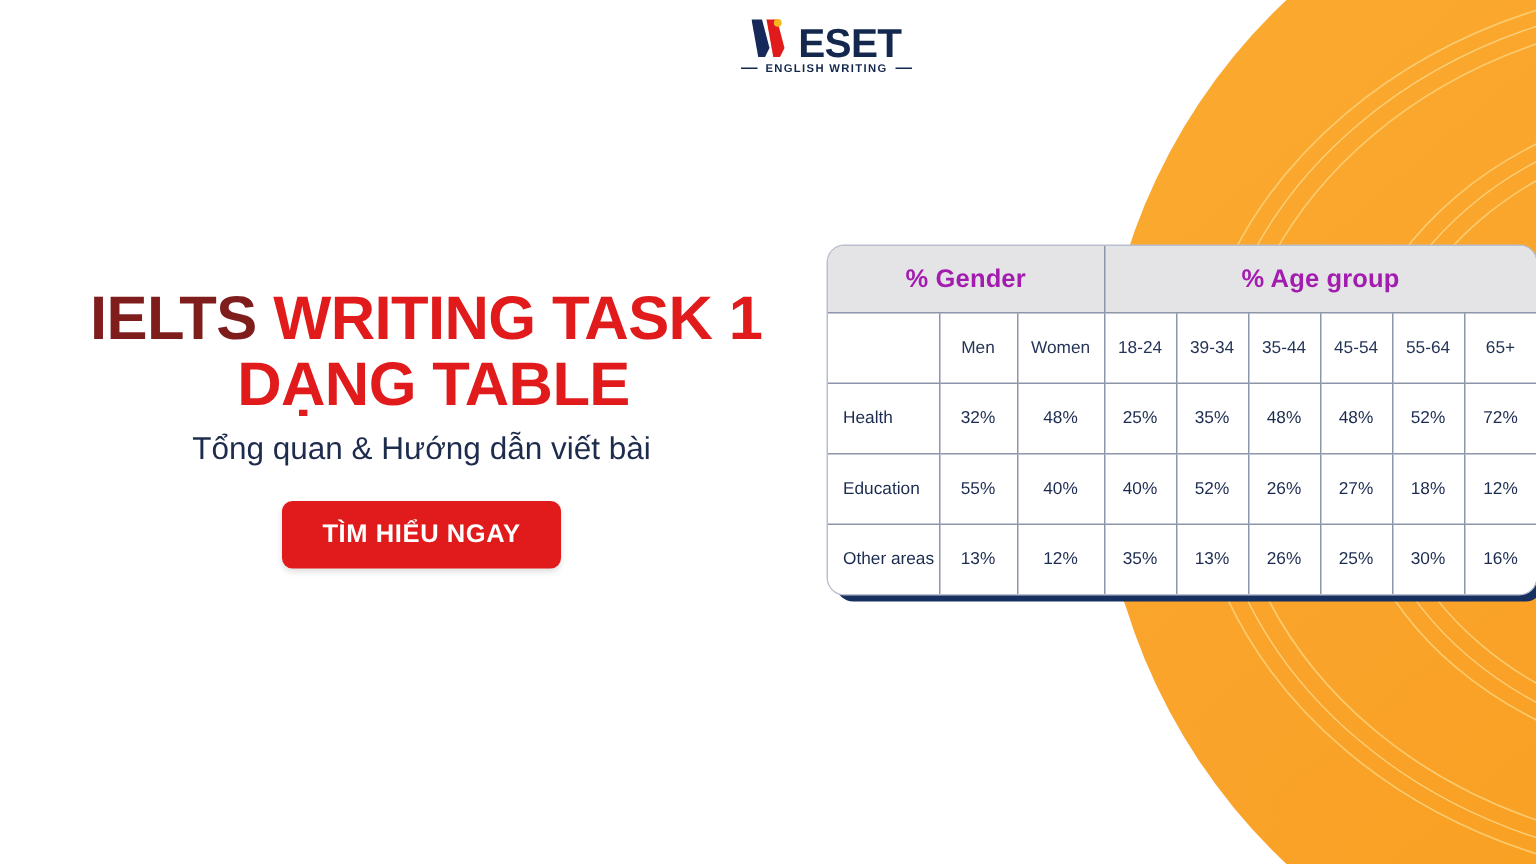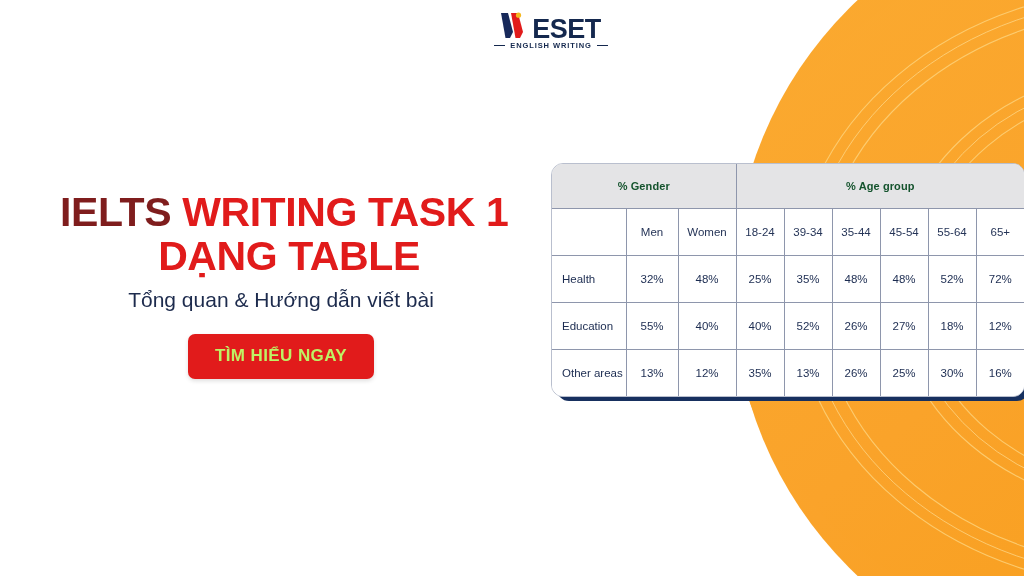--- a/index.html
+++ b/index.html
@@ -124,21 +124,21 @@
   }
 
   .cta-row {
     margin-top: 22px;
     padding-right: 22px;
     text-align: center;
   }
   .cta-btn {
     display: inline-block;
     background: #e11b1b;
-    color: #bef264;
+    color: #ffffff;
     font-family: "Liberation Sans", sans-serif;
     font-weight: 700;
     font-size: 17px;
     letter-spacing: 0.4px;
     padding: 12px 27px 13px 27px;
     border: none;
     border-radius: 7px;
     cursor: pointer;
     box-shadow: 0 2px 4px rgba(0,0,0,0.13);
   }
@@ -176,24 +176,24 @@
   table.data-table th,
   table.data-table td {
     border: 1px solid #8e96ac;
     color: #1b2b50;
     text-align: center;
     padding: 0;
     font-weight: 400;
   }
   table.data-table tr.group-row th {
     background: #e4e4e6;
-    font-size: 11px;
+    font-size: 17px;
     font-weight: 700;
     height: 44px;
-    color: #14532d;
+    color: #a21caf;
     letter-spacing: 0.1px;
   }
   table.data-table tr.sub-row th {
     height: 46px;
     font-size: 11.5px;
     font-weight: 400;
     color: #253457;
     background: #ffffff;
   }
   table.data-table tbody td {

